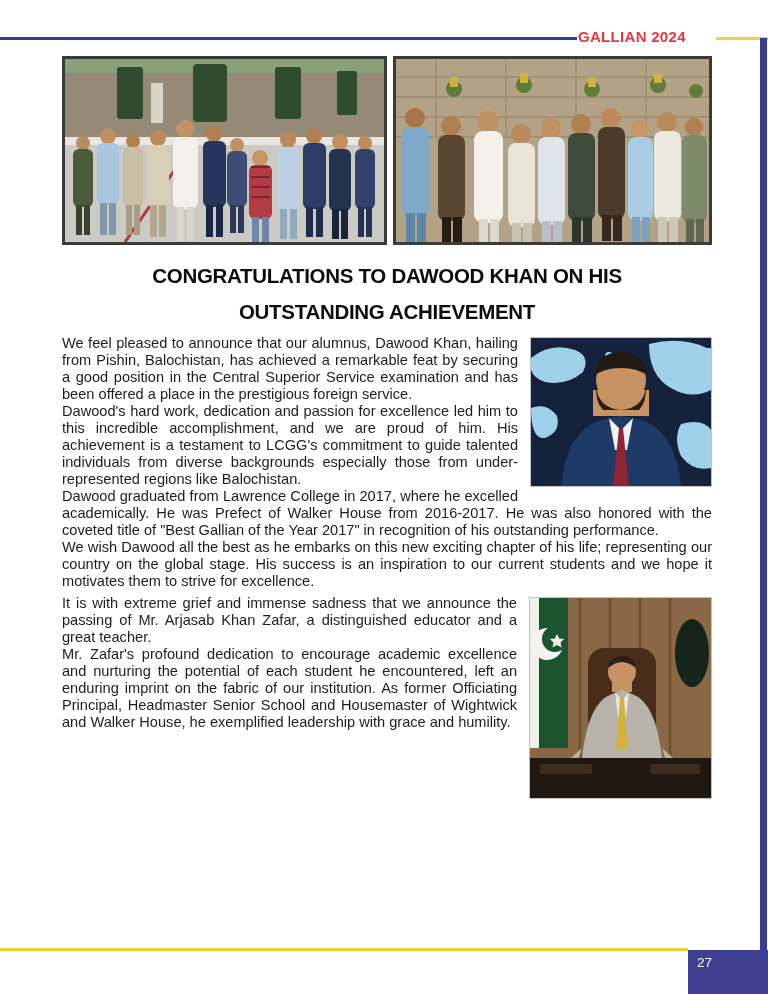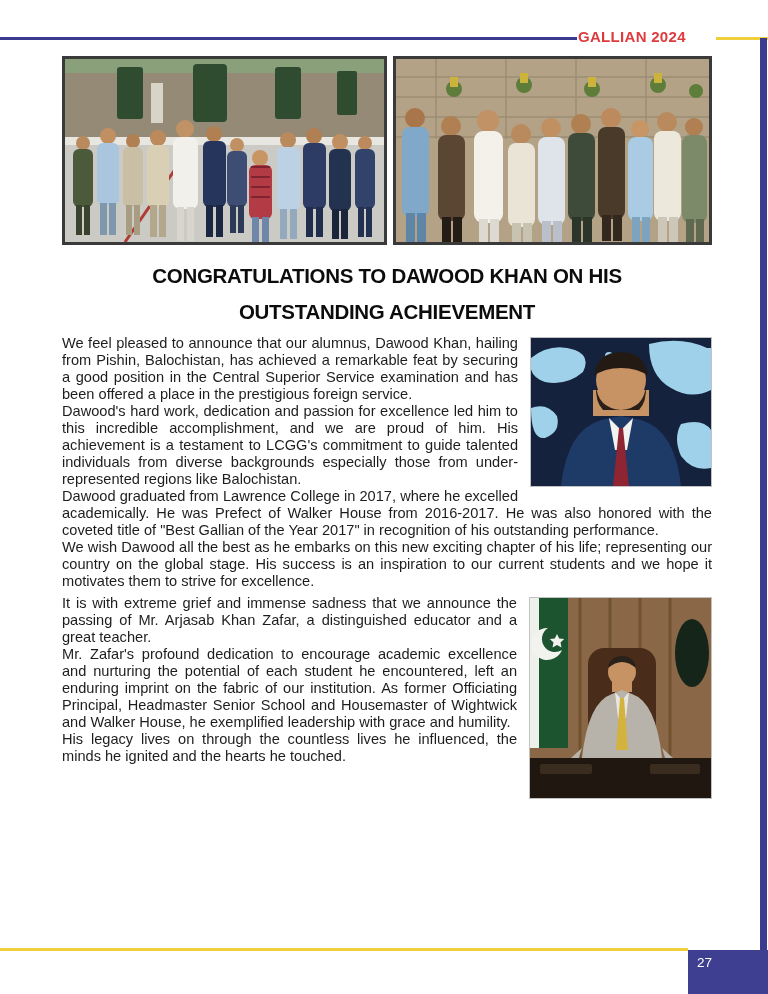--- a/index.html
+++ b/index.html
@@ -345,21 +345,20 @@
           <path d="M132 150 L154 170 L140 176 Z" fill="#b7b2aa"></path>
         </g>
 
         <rect x="0" y="160" width="181" height="40" fill="#201710"></rect>
         <rect x="10" y="166" width="52" height="10" rx="2" fill="#3a2c1e"></rect>
         <rect x="120" y="166" width="50" height="10" rx="2" fill="#3a2c1e"></rect>
       </svg>
     </div>
     <p>It is with extreme grief and immense sadness that we announce the passing of Mr. Arjasab Khan Zafar, a distinguished educator and a great teacher.</p>
     <p>Mr. Zafar's profound dedication to encourage academic excellence and nurturing the potential of each student he encountered, left an enduring imprint on the fabric of our institution. As former Officiating Principal, Headmaster Senior School and Housemaster of Wightwick and Walker House, he exemplified leadership with grace and humility.</p>
-    <p>His legacy lives on through the countless lives he influenced, the minds he ignited and the hearts he touched.</p>
   </div>
 
 </div>
 
 <div class="ftr-line-yellow"></div>
 <div class="page-box">
   <span>27</span>
 </div>
 
 </body></html>

